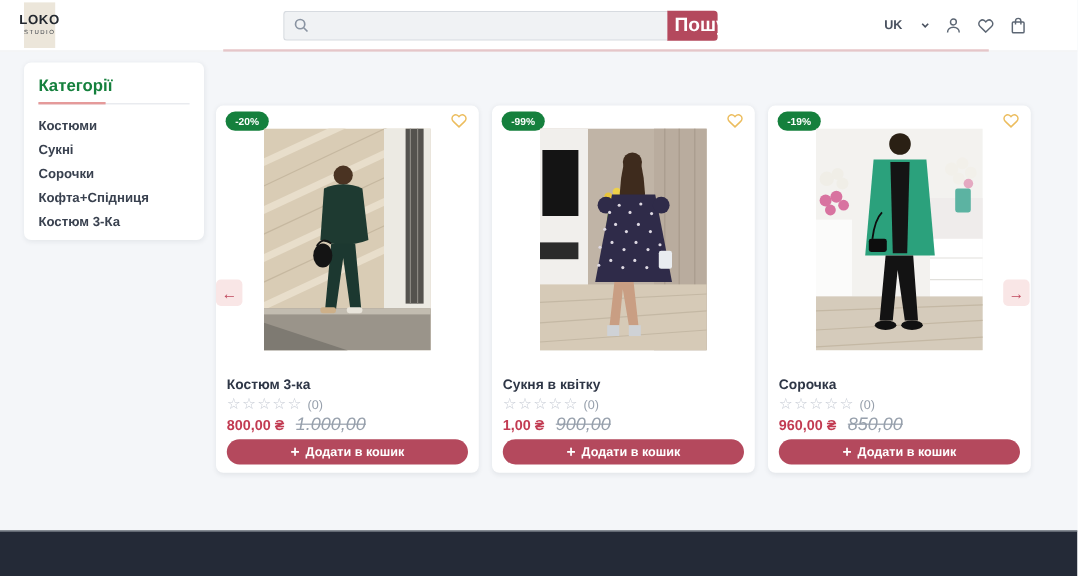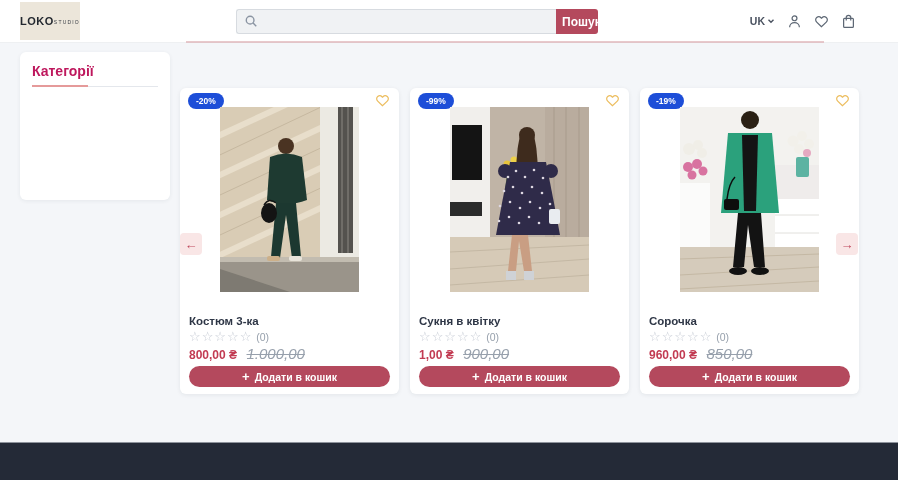--- a/index.html
+++ b/index.html
@@ -1,46 +1,46 @@
 <!DOCTYPE html>
 <html><head>
 <meta charset="utf-8">
 <style>
   html,body{margin:0;padding:0;}
   body{width:898px;height:480px;font-family:"Liberation Sans",sans-serif;overflow:hidden;}
   .page{position:relative;width:898px;height:480px;background:#f4f6f9;overflow:hidden;}
 
   
   .header{position:absolute;left:0;top:0;width:898px;height:42px;background:#ffffff;border-bottom:1px solid #eef0f2;z-index:5;}
-  .logo{position:absolute;left:20px;top:2px;width:60px;height:38px;background:#ece6da;display:flex;flex-direction:row;align-items:center;justify-content:center;cursor:pointer;}
+  .logo{position:absolute;left:20px;top:2px;width:26px;height:38px;background:#ece6da;display:flex;flex-direction:column;align-items:center;justify-content:center;cursor:pointer;}
   .logo-main{font-size:11px;font-weight:bold;letter-spacing:.5px;color:#23282f;line-height:11px;}
   .logo-sub{font-size:5px;letter-spacing:1.2px;color:#3a3f46;margin-top:1px;}
   .search-wrap{position:absolute;left:236px;top:9px;width:362px;height:25px;display:flex;}
   .search-input-box{position:relative;flex:1;}
   .search-input{width:100%;height:25px;box-sizing:border-box;background:#f0f2f4;border:1px solid #d7dbe0;border-right:none;border-radius:3px 0 0 3px;padding:0 6px 0 28px;font-size:11px;color:#444;outline:none;}
   .search-icon{position:absolute;left:8px;top:5px;width:14px;height:14px;color:#8a94a2;pointer-events:none;}
-  .search-btn{width:42px;height:25px;background:#b4495d;color:#fff;border:none;border-radius:0 3px 3px 0;font-size:12px;font-weight:bold;cursor:pointer;}
+  .search-btn{width:42px;height:25px;background:#b4495d;color:#fff;border:none;border-radius:0 3px 3px 0;font-size:16px;font-weight:bold;cursor:pointer;}
   .header-right{position:absolute;right:42px;top:0;height:42px;display:flex;align-items:center;gap:12px;color:#5d6774;}
-  .lang{display:flex;align-items:center;gap:2px;cursor:pointer;font-size:10.5px;font-weight:bold;color:#4a5260;}
+  .lang{display:flex;align-items:center;gap:15px;cursor:pointer;font-size:10.5px;font-weight:bold;color:#4a5260;}
   .hicon{width:15px;height:15px;cursor:pointer;color:#5d6774;display:block;}
   .header-underline{position:absolute;left:186px;top:41px;width:638px;height:2px;background:#dcacb0;opacity:.65;z-index:6;}
 
   
   .sidebar{position:absolute;left:20px;top:52px;width:150px;height:148px;background:#ffffff;border-radius:6px;box-shadow:0 1px 4px rgba(30,40,60,.07);}
-  .sidebar-title{margin:11px 12px 0;font-size:14px;font-weight:bold;color:#be185d;}
+  .sidebar-title{margin:11px 12px 0;font-size:14px;font-weight:bold;color:#15803d;}
   .sidebar-underline{margin:7px 12px 0;height:1px;background:#e4e7ec;position:relative;}
   .sidebar-underline-accent{position:absolute;left:0;top:-1px;width:56px;height:2px;background:#e59a9a;}
   .sidebar-list{list-style:none;margin:8px 0 0;padding:0;}
   .sidebar-item{height:20px;line-height:20px;padding:0 12px;font-size:11px;font-weight:bold;color:#39414f;cursor:pointer;}
 
   
   .main-title{position:absolute;left:180px;top:58px;font-size:17px;font-weight:bold;color:#2e3646;}
   .cards{position:absolute;left:180px;top:88px;display:flex;gap:11px;}
   .card{position:relative;width:219px;height:306px;background:#ffffff;border-radius:6px;box-shadow:0 1px 4px rgba(31,41,55,.08);}
-  .badge{position:absolute;left:8px;top:5px;background:#1d4ed8;color:#fff;font-size:8.5px;font-weight:bold;padding:3px 8px;border-radius:9px;}
+  .badge{position:absolute;left:8px;top:5px;background:#15803d;color:#fff;font-size:8.5px;font-weight:bold;padding:3px 8px;border-radius:9px;}
   .fav{position:absolute;right:9px;top:5px;width:15px;height:15px;color:#ecbd5e;cursor:pointer;}
   .pimg{position:absolute;left:40px;top:19px;width:139px;height:185px;overflow:hidden;cursor:pointer;}
   .ptitle{position:absolute;left:9px;top:227px;font-size:11.5px;font-weight:bold;color:#2e3646;cursor:pointer;}
   .stars{position:absolute;left:9px;top:241px;font-size:13px;color:#c7ccd5;}
   .star{letter-spacing:1px;}
   .rcount{color:#97a0ac;font-size:10.5px;margin-left:4px;}
   .prices{position:absolute;left:9px;top:257px;}
   .price{font-size:12px;font-weight:bold;color:#c23b52;}
   .old-price{font-size:15px;color:#97a0ac;text-decoration:line-through;margin-left:5px;font-style:italic;}
   .add-btn{position:absolute;left:9px;top:278px;width:201px;height:21px;border-radius:10.5px;background:#b4495d;color:#fff;border:none;font-size:10.5px;font-weight:bold;display:flex;align-items:center;justify-content:center;gap:5px;cursor:pointer;}
@@ -94,20 +94,27 @@
       </svg>
     </div>
   </div>
   <div class="header-underline"></div>
 
   <div class="sidebar">
     <div class="sidebar-title">Категорії</div>
     <div class="sidebar-underline">
         <div class="sidebar-underline-accent"></div>
       </div>
+    <ul class="sidebar-list">
+      <li class="sidebar-item">Костюми</li>
+      <li class="sidebar-item">Сукні</li>
+      <li class="sidebar-item">Сорочки</li>
+      <li class="sidebar-item">Кофта+Спідниця</li>
+      <li class="sidebar-item">Костюм 3-Ка</li>
+    </ul>
   </div>
 
 
   <div class="cards">
 
     <div class="card">
       <span class="badge">-20%</span>
       <svg class="fav" viewBox="0 0 16 16" fill="none" stroke="currentColor" stroke-width="1.3">
         <path d="M8 13.6 2.9 8.7c-1.5-1.5-1.5-3.7 0-5 1.4-1.2 3.4-1 4.6.3l.5.5.5-.5c1.2-1.3 3.2-1.5 4.6-.3 1.5 1.3 1.5 3.5 0 5z"></path>
       </svg>

